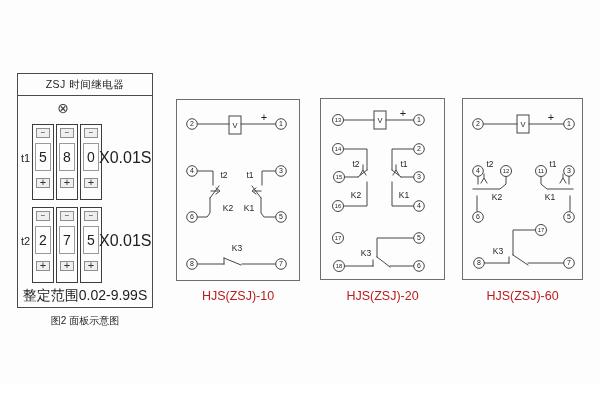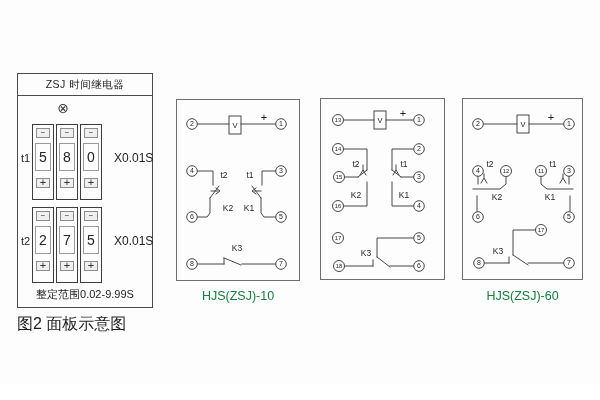--- a/index.html
+++ b/index.html
@@ -14,25 +14,25 @@
          font-size:14px;line-height:16px;color:#3c3c3c;}
   .wheel-group{position:absolute;left:14px;display:flex;gap:2px;}
   .wheel{width:20px;height:74px;border:1px solid #3c3c3c;background:#fdfdfd;
          display:flex;flex-direction:column;align-items:center;box-sizing:content-box;}
   .wbtn{width:12px;height:8px;margin-top:3px;border:1px solid #8d8d8d;background:#efefef;
         font-size:8px;line-height:7px;text-align:center;color:#333;}
   .wbtn.plus{margin-top:7px;}
   .wdigit{width:14px;height:26px;margin-top:5px;border:1px solid #9a9a9a;background:#fdfdfd;
         display:flex;align-items:center;justify-content:center;font-size:14px;color:#222;}
   .side-label{position:absolute;font-size:11px;line-height:14px;}
-  .mult{position:absolute;left:96px;font-size:12px;line-height:14px;}
-  .range{position:absolute;left:0;right:0;top:213px;text-align:center;font-size:11px;}
+  .mult{position:absolute;left:81px;font-size:16px;line-height:14px;}
+  .range{position:absolute;left:0;right:0;top:213px;text-align:center;font-size:14px;}
   
-  .cap{position:absolute;font-size:16px;}
-  .dcap{position:absolute;text-align:center;font-size:12.5px;top:289px;color:#15803d;}
+  .cap{position:absolute;text-align:center;font-size:10px;}
+  .dcap{position:absolute;text-align:center;font-size:12.5px;top:289px;color:#b91c1c;}
   
   .dwg{position:absolute;}
   .box{fill:none;stroke:#6e6e6e;stroke-width:1;}
   .w{fill:none;stroke:#474747;stroke-width:1;stroke-linecap:square;}
   .tc{fill:#fdfdfd;stroke:#474747;stroke-width:1;}
   .tn{font-size:7px;fill:#1d1d1d;}
   .tn2{font-size:5.8px;}
   .lbl{font-size:8.5px;fill:#1d1d1d;}
   .vtxt{font-size:7.5px;fill:#1d1d1d;}
   .plus{font-size:11px;fill:#1d1d1d;}
@@ -227,20 +227,21 @@
     </g>
     <g>
       <circle class="tc" cx="99" cy="140" r="5.3"></circle>
         <text class="tn" x="99" y="142.4" text-anchor="middle">5</text>
     </g>
     <g>
       <circle class="tc" cx="99" cy="168" r="5.3"></circle>
         <text class="tn" x="99" y="170.4" text-anchor="middle">6</text>
     </g>
   </svg>
+  <div class="dcap" style="left:320px;width:125px">HJS(ZSJ)-20</div>
 
   <svg class="dwg" style="left:462px;top:98px" width="121" height="182" viewBox="0 0 121 182">
     <rect class="box" x="0.5" y="0.5" width="120" height="181"></rect>
 
     <path class="w" d="M21,26 H55"></path>
     <rect class="w" x="55" y="17" width="12" height="18"></rect>
     <text class="vtxt" x="61" y="28.5" text-anchor="middle">V</text>
     <path class="w" d="M67,26 H102"></path>
     <text class="plus" x="89" y="23" text-anchor="middle">+</text>
     <g>

